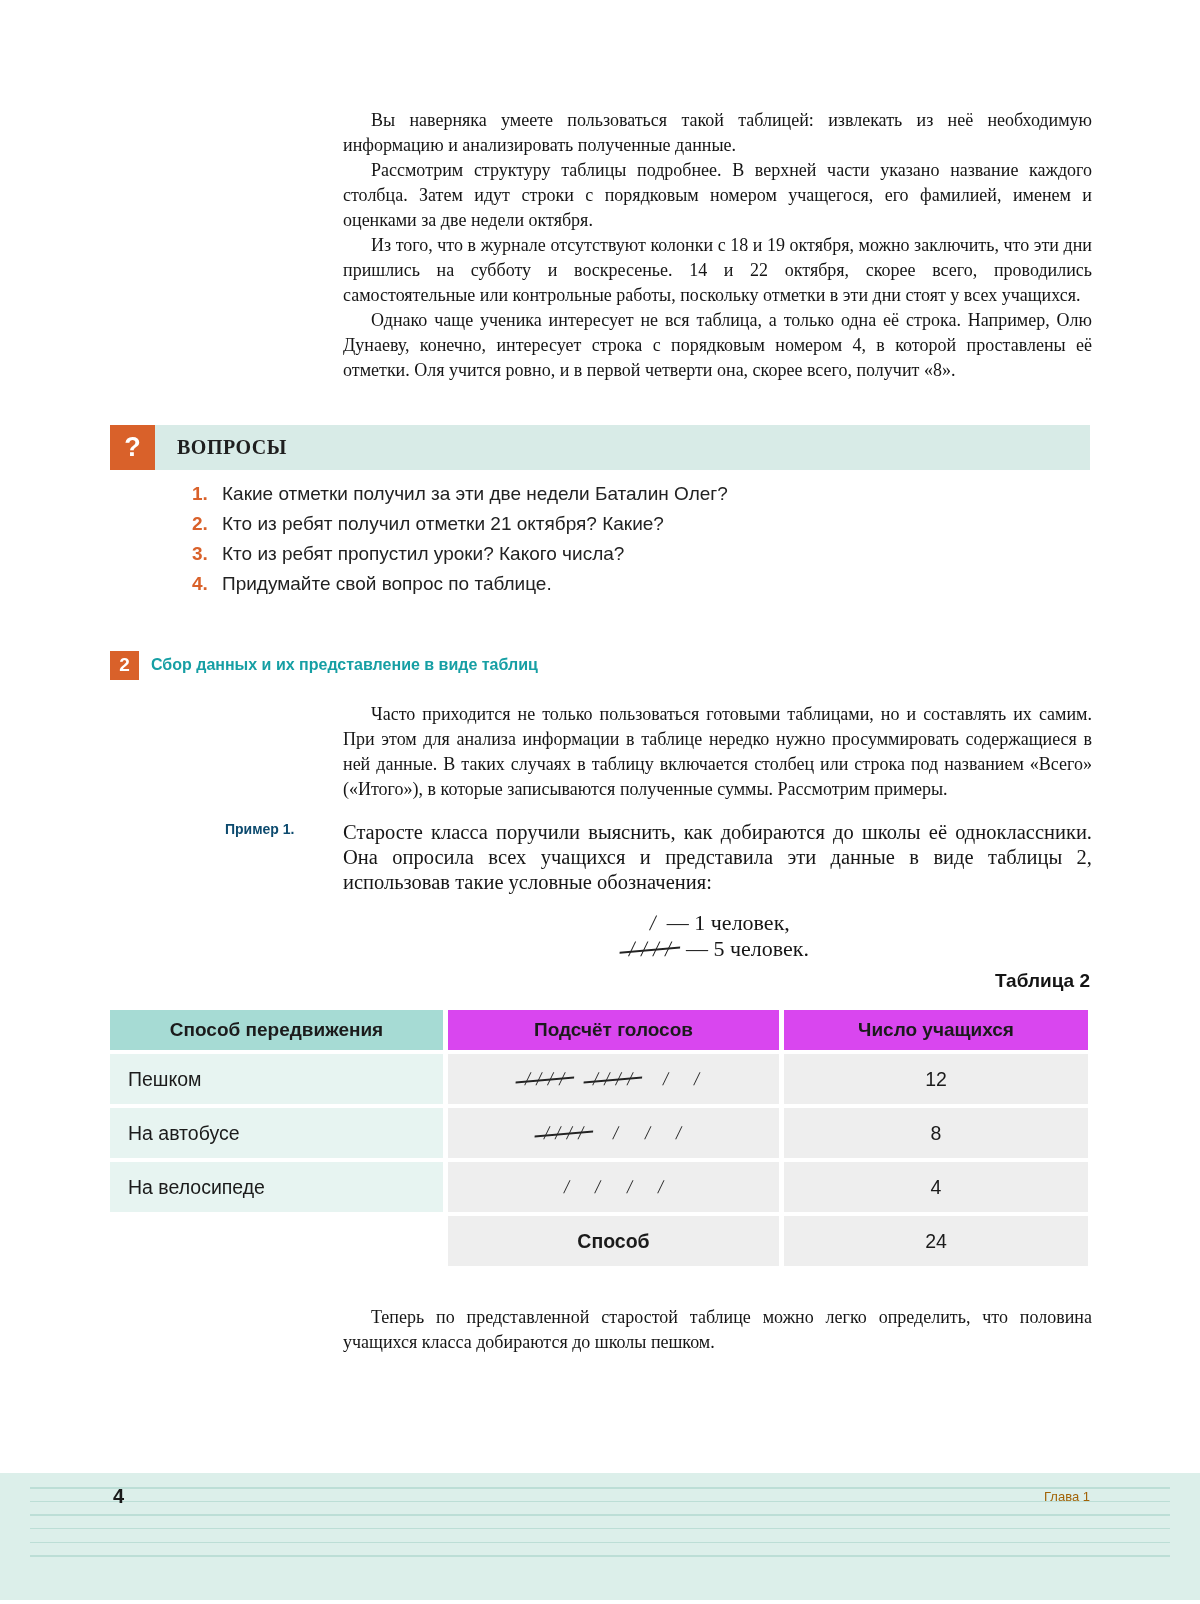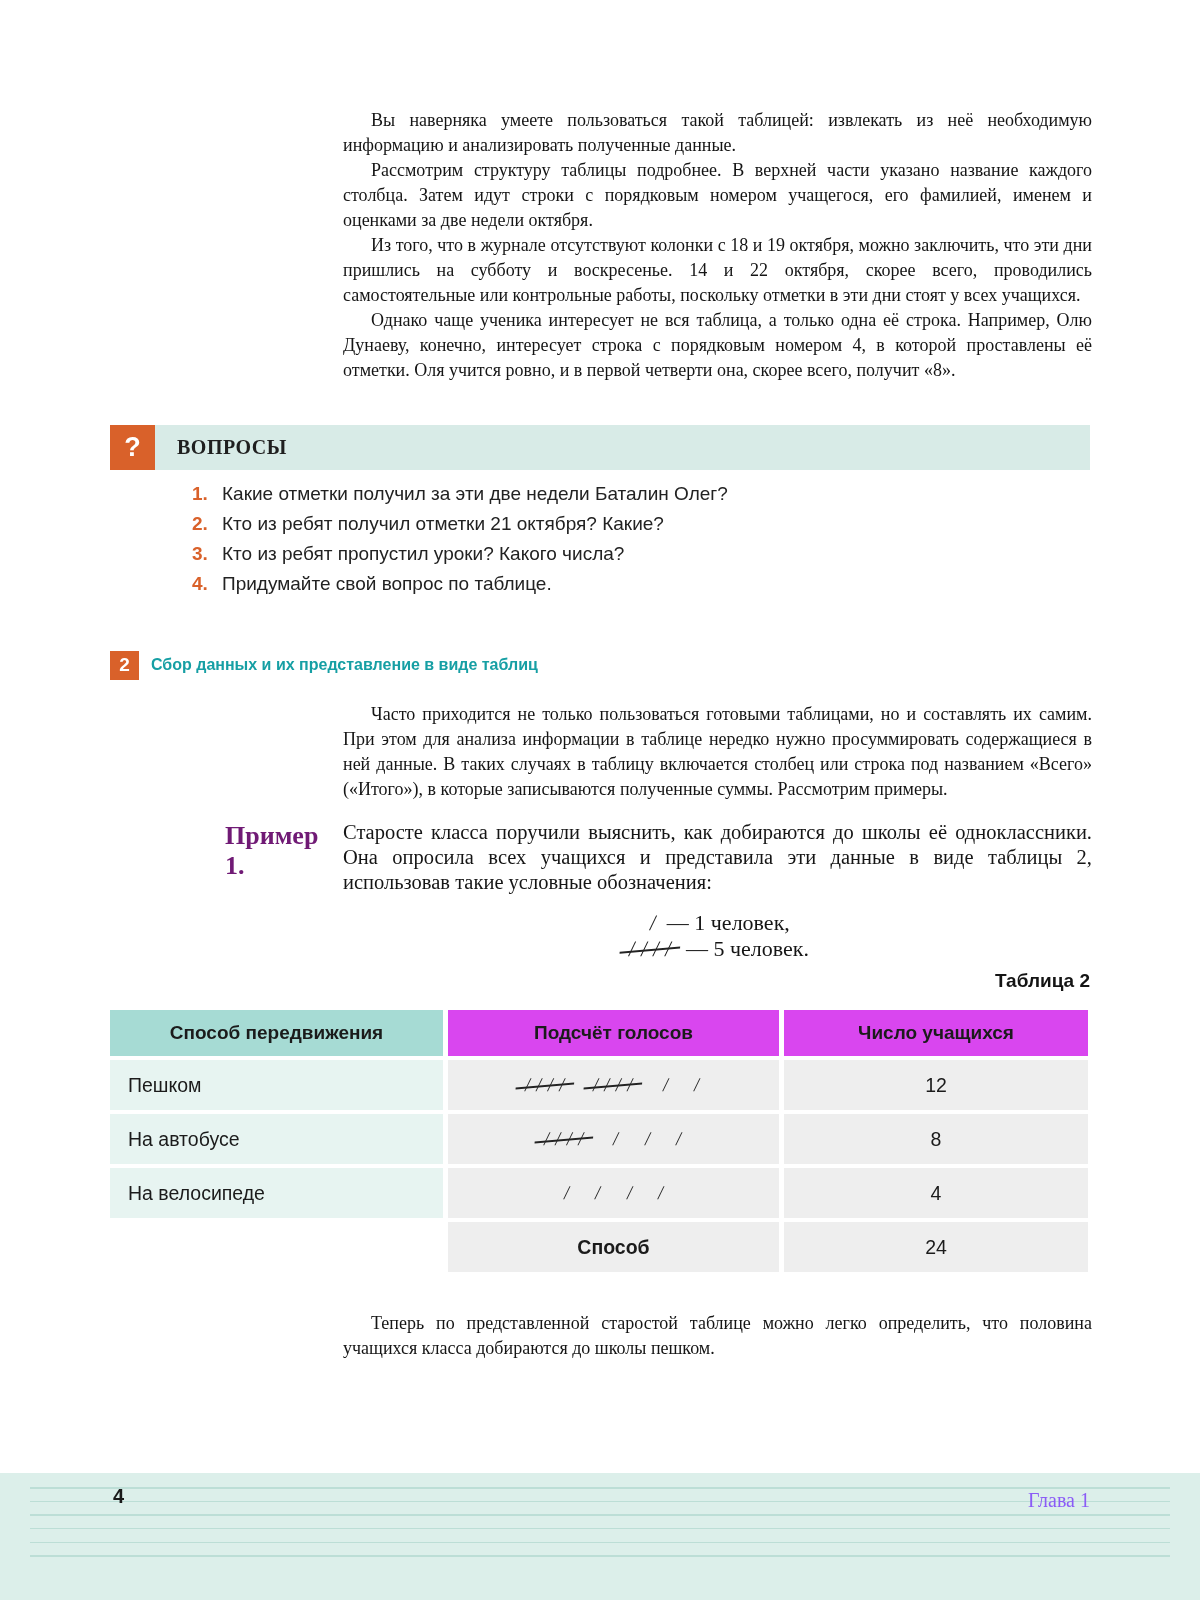--- a/index.html
+++ b/index.html
@@ -57,22 +57,22 @@
   .sec-title {
     margin-left:12px; font-family:"Liberation Sans", sans-serif;
     font-weight:bold; font-size:16px; color:#169fa4;
   }
 
   .sec-para { margin-top:22px; }
 
   
   .example { display:flex; margin:18px 0 0 225px; }
   .example-label {
-    flex:0 0 118px; font-family:Liberation Serif, serif;
-    font-weight:bold; font-size:26px; padding-top:1px; color:#701a75;
+    flex:0 0 118px; font-family:Liberation Sans, sans-serif;
+    font-weight:bold; font-size:14px; padding-top:1px; color:#0c4a6e;
   }
   .example-text {
     width:749px; font-size:20.5px; line-height:25px;
     text-align:justify; color:#151515;
   }
 
   
   .legend { margin:15px 0 0 343px; width:749px; text-align:center;
             font-size:22px; line-height:26px; color:#151515; }
   .legend-row { white-space:nowrap; }
@@ -97,21 +97,21 @@
     margin:8px 0 0 110px; width:980px; text-align:right;
     font-family:"Liberation Sans", sans-serif; font-weight:bold;
     font-size:19px; color:#141414;
   }
   table.data-tbl {
     margin:14px 0 0 105px; border-collapse:separate; border-spacing:5px 4px;
     font-family:"Liberation Sans", sans-serif;
   }
   .data-tbl th, .data-tbl td { border:none; }
   .data-tbl th {
-    height:46px; font-size:19px; font-weight:bold; color:#1b1b1b;
+    height:40px; font-size:19px; font-weight:bold; color:#1b1b1b;
     text-align:center; vertical-align:middle;
   }
   .data-tbl td { height:50px; vertical-align:middle; font-size:19.5px; color:#1b1b1b; }
   .col-w1 { width:333px; }
   .col-w2 { width:331px; }
   .col-w3 { width:304px; }
   .th-mode  { background:#a6dbd4; }
   .th-gray  { background:#d946ef; }
   .cell-mode { background:#e7f4f1; text-align:left; padding-left:18px; }
   .cell-gray { background:#eeeeee; text-align:center; }
@@ -133,21 +133,21 @@
       rgba(0,0,0,0) 0px, rgba(0,0,0,0) 12.2px,
       #bcded6 12.2px, #bcded6 13.6px);
   }
   .footer-page {
     position:absolute; left:113px; top:12px;
     font-family:"Liberation Sans", sans-serif; font-weight:bold;
     font-size:20px; color:#1a1a1a;
   }
   .footer-chapter {
     position:absolute; right:110px; top:16px;
-    font-family:Liberation Serif, serif; font-size:20px; color:#8b5cf6;
+    font-family:Liberation Sans, sans-serif; font-size:13px; color:#a16207;
   }
 </style>
 </head>
 <body>
 
 <div class="text-col intro-block">
   <p class="para">Вы наверняка умеете пользоваться такой таблицей: извлекать из неё необходимую информацию и анализировать полученные данные.</p>
   <p class="para">Рассмотрим структуру таблицы подробнее. В верхней части указано название каждого столбца. Затем идут строки с порядковым номером учащегося, его фамилией, именем и оценками за две недели октября.</p>
   <p class="para">Из того, что в журнале отсутствуют колонки с 18 и 19 октября, можно заключить, что эти дни пришлись на субботу и воскресенье. 14 и 22 октября, скорее всего, проводились самостоятельные или контрольные работы, поскольку отметки в эти дни стоят у всех учащихся.</p>
   <p class="para">Однако чаще ученика интересует не вся таблица, а только одна её строка. Например, Олю Дунаеву, конечно, интересует строка с порядковым номером 4, в которой проставлены её отметки. Оля учится ровно, и в первой четверти она, скорее всего, получит «8».</p>

